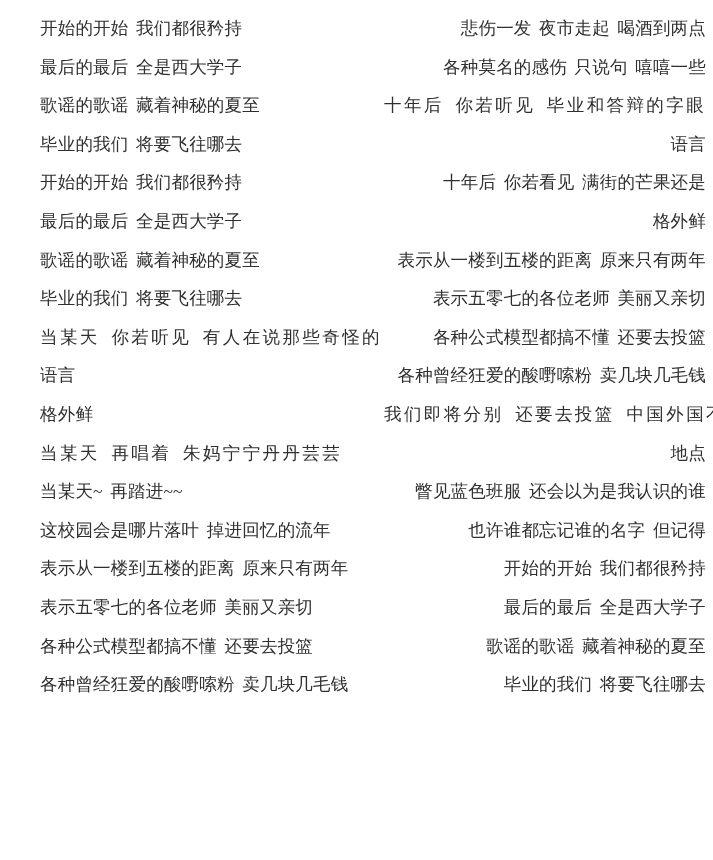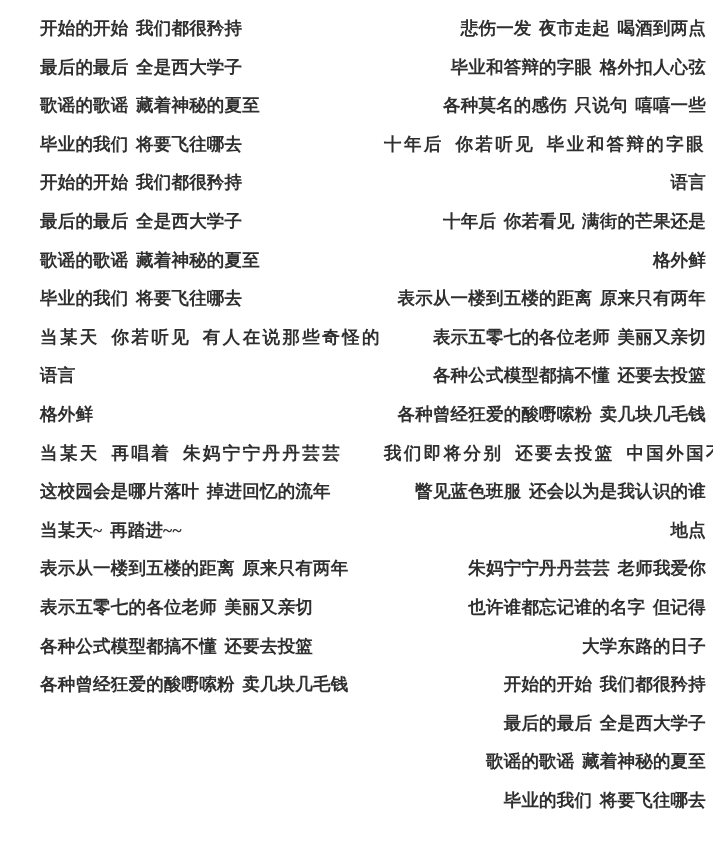--- a/index.html
+++ b/index.html
@@ -24,21 +24,20 @@
   .col-left  { left: 40px; }
   .col-right { left: 384px; text-align: right; }
   .line {
     height: 38.6px;
     line-height: 38.6px;
     font-size: 17.5px;
     white-space: nowrap;
     letter-spacing: 0.2px;
     word-spacing: 3px;
     color: #2f2f2f;
-    font-weight: bold;
   }
   .line.stretch {
     letter-spacing: 2.4px;
     word-spacing: 5px;
   }
 </style>
 </head>
 <body>
 
 <div class="document-page">
@@ -48,43 +47,40 @@
       <div class="line">歌谣的歌谣 藏着神秘的夏至</div>
       <div class="line">毕业的我们 将要飞往哪去</div>
       <div class="line">开始的开始 我们都很矜持</div>
       <div class="line">最后的最后 全是西大学子</div>
       <div class="line">歌谣的歌谣 藏着神秘的夏至</div>
       <div class="line">毕业的我们 将要飞往哪去</div>
       <div class="line stretch">当某天 你若听见 有人在说那些奇怪的</div>
       <div class="line">语言</div>
       <div class="line">格外鲜</div>
       <div class="line stretch">当某天 再唱着 朱妈宁宁丹丹芸芸</div>
+      <div class="line">当某天~ 再踏进~~</div>
       <div class="line">这校园会是哪片落叶 掉进回忆的流年</div>
-      <div class="line">当某天~ 再踏进~~</div>
       <div class="line">表示从一楼到五楼的距离 原来只有两年</div>
       <div class="line">表示五零七的各位老师 美丽又亲切</div>
       <div class="line">各种公式模型都搞不懂 还要去投篮</div>
       <div class="line">各种曾经狂爱的酸嘢嗦粉 卖几块几毛钱</div>
     </div>
   <div class="text-column col-right">
       <div class="line">悲伤一发 夜市走起 喝酒到两点</div>
-      <div class="line">毕业和答辩的字眼 格外扣人心弦</div>
       <div class="line">各种莫名的感伤 只说句 嘻嘻一些</div>
       <div class="line stretch">十年后 你若听见 毕业和答辩的字眼</div>
       <div class="line">语言</div>
       <div class="line">十年后 你若看见 满街的芒果还是</div>
       <div class="line">格外鲜</div>
       <div class="line">表示从一楼到五楼的距离 原来只有两年</div>
       <div class="line">表示五零七的各位老师 美丽又亲切</div>
       <div class="line">各种公式模型都搞不懂 还要去投篮</div>
       <div class="line">各种曾经狂爱的酸嘢嗦粉 卖几块几毛钱</div>
       <div class="line stretch">我们即将分别 还要去投篮 中国外国不同</div>
+      <div class="line">地点</div>
       <div class="line">瞥见蓝色班服 还会以为是我认识的谁</div>
-      <div class="line">地点</div>
-      <div class="line">朱妈宁宁丹丹芸芸 老师我爱你</div>
       <div class="line">也许谁都忘记谁的名字 但记得</div>
-      <div class="line">大学东路的日子</div>
       <div class="line">开始的开始 我们都很矜持</div>
       <div class="line">最后的最后 全是西大学子</div>
       <div class="line">歌谣的歌谣 藏着神秘的夏至</div>
       <div class="line">毕业的我们 将要飞往哪去</div>
     </div>
 </div>
 
 </body></html>

